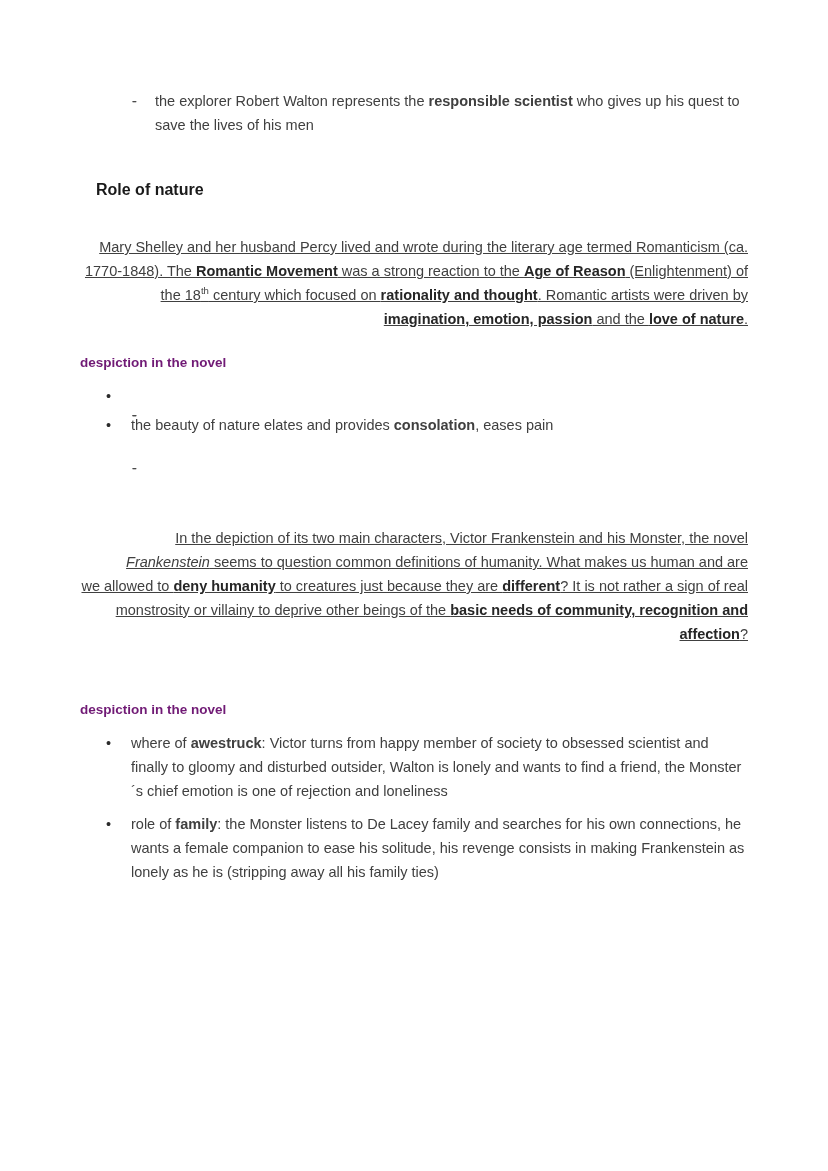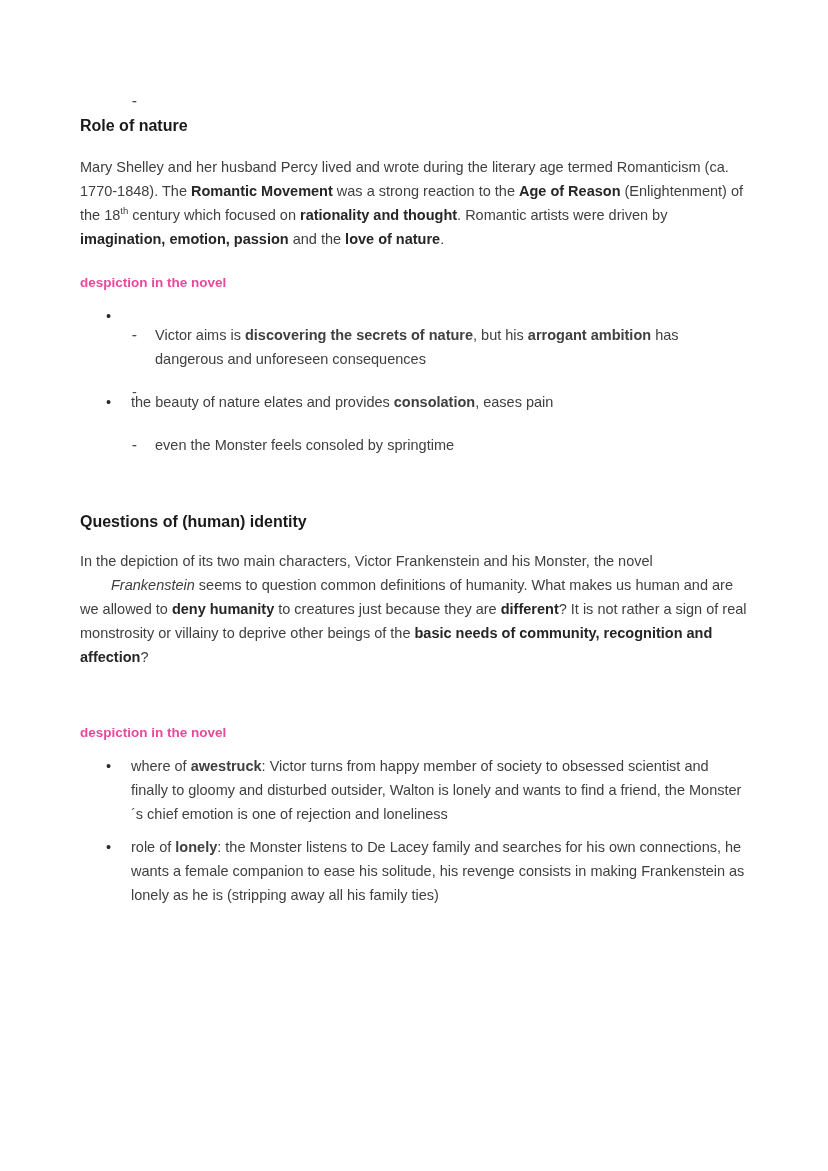--- a/index.html
+++ b/index.html
@@ -25,37 +25,38 @@
   .content {
     width: 668px;
   }
 
   
   h1.section-heading {
     font-size: 16px;
     line-height: 22px;
     font-weight: bold;
     color: #1a1a1a;
-    margin: 0;
+    margin: 16px;
   }
   h2.sub-heading {
     font-size: 13.5px;
     line-height: 19px;
     font-weight: bold;
-    color: #ec4899;
+    color: #701a75;
     margin: 0;
   }
 
   
   p.body-text {
     font-size: 14.5px;
     line-height: 24px;
     color: #404040;
     margin: 0;
-    text-align: left;
+    text-align: right;
+    text-decoration: underline;
   }
   p.body-text b, .b { font-weight: bold; color: #262626; }
   p.body-text i, .i { font-style: italic; margin-left: 31px; }
   sup { font-size: 0.66em; vertical-align: super; line-height: 0; }
 
   
   ul.lvl1 {
     list-style: none;
     margin: 0;
     padding: 0;
@@ -125,20 +126,21 @@
 
 <div class="page">
   <div class="content">
 
     <ul class="dash-top">
       <li>
         <span class="marker">-</span>
       </li>
       <li style="margin-top:9px;">
         <span class="marker">-</span>
+        <span class="rich"><span>the explorer Robert Walton represents the </span><b>responsible scientist</b><span> who gives up his quest to save the lives of his men</span></span>
       </li>
     </ul>
 
     <div class="sp-26"></div>
 
     <h1 class="section-heading">Role of nature</h1>
 
     <div class="sp-18"></div>
 
     <p class="body-text"><span>Mary Shelley and her husband Percy lived and wrote during the literary age termed Romanticism (ca. 1770-1848). The </span><b>Romantic Movement</b><span> was a strong reaction to the </span><b>Age of Reason</b><span> (Enlightenment) of the 18</span><sup>th</sup><span> century which focused on </span><b>rationality and thought</b><span>. Romantic artists were driven by </span><b>imagination, emotion, passion</b><span> and the </span><b>love of nature</b><span>.</span></p>
@@ -156,21 +158,20 @@
     </ul>
 
     <div class="sp-10"></div>
 
     <ul class="lvl2">
       <li>
         <span class="marker">-</span>
       </li>
       <li style="margin-top:9px;">
         <span class="marker">-</span>
-        <span class="rich"><span>Victor aims is </span><b>discovering the secrets of nature</b><span>, but his </span><b>arrogant ambition</b><span> has dangerous and unforeseen consequences</span></span>
       </li>
       <li style="margin-top:9px;">
         <span class="marker">-</span>
       </li>
     </ul>
 
     <div class="sp-10"></div>
 
     <ul class="lvl1">
       <li>
@@ -180,43 +181,41 @@
     </ul>
 
     <div class="sp-10"></div>
 
     <ul class="lvl2">
       <li>
         <span class="marker">-</span>
       </li>
       <li style="margin-top:9px;">
         <span class="marker">-</span>
-        <span class="rich"><span>even the Monster feels consoled by springtime</span></span>
       </li>
     </ul>
 
     <div class="sp-54"></div>
 
-    <h1 class="section-heading">Questions of (human) identity</h1>
 
     <div class="sp-16"></div>
 
     <p class="body-text"><span>In the depiction of its two main characters, Victor Frankenstein and his Monster, the novel </span><i>Frankenstein</i><span> seems to question common definitions of humanity. What makes us human and are we allowed to </span><b>deny humanity</b><span> to creatures just because they are </span><b>different</b><span>? It is not rather a sign of real monstrosity or villainy to deprive other beings of the </span><b>basic needs of community, recognition and affection</b><span>?</span></p>
 
     <div class="sp-54"></div>
 
     <h2 class="sub-heading">despiction in the novel</h2>
 
     <div class="sp-12"></div>
 
     <ul class="lvl1">
       <li>
         <span class="marker">•</span>
         <span class="rich"><span>where of </span><b>awestruck</b><span>: Victor turns from happy member of society to obsessed scientist and finally to gloomy and disturbed outsider, Walton is lonely and wants to find a friend, the Monster´s chief emotion is one of rejection and loneliness</span></span>
       </li>
       <li style="margin-top:9px;">
         <span class="marker">•</span>
-        <span class="rich"><span>role of </span><b>lonely</b><span>: the Monster listens to De Lacey family and searches for his own connections, he wants a female companion to ease his solitude, his revenge consists in making Frankenstein as lonely as he is (stripping away all his family ties)</span></span>
+        <span class="rich"><span>role of </span><b>family</b><span>: the Monster listens to De Lacey family and searches for his own connections, he wants a female companion to ease his solitude, his revenge consists in making Frankenstein as lonely as he is (stripping away all his family ties)</span></span>
       </li>
     </ul>
 
   </div>
 </div>
 
 </body></html>

